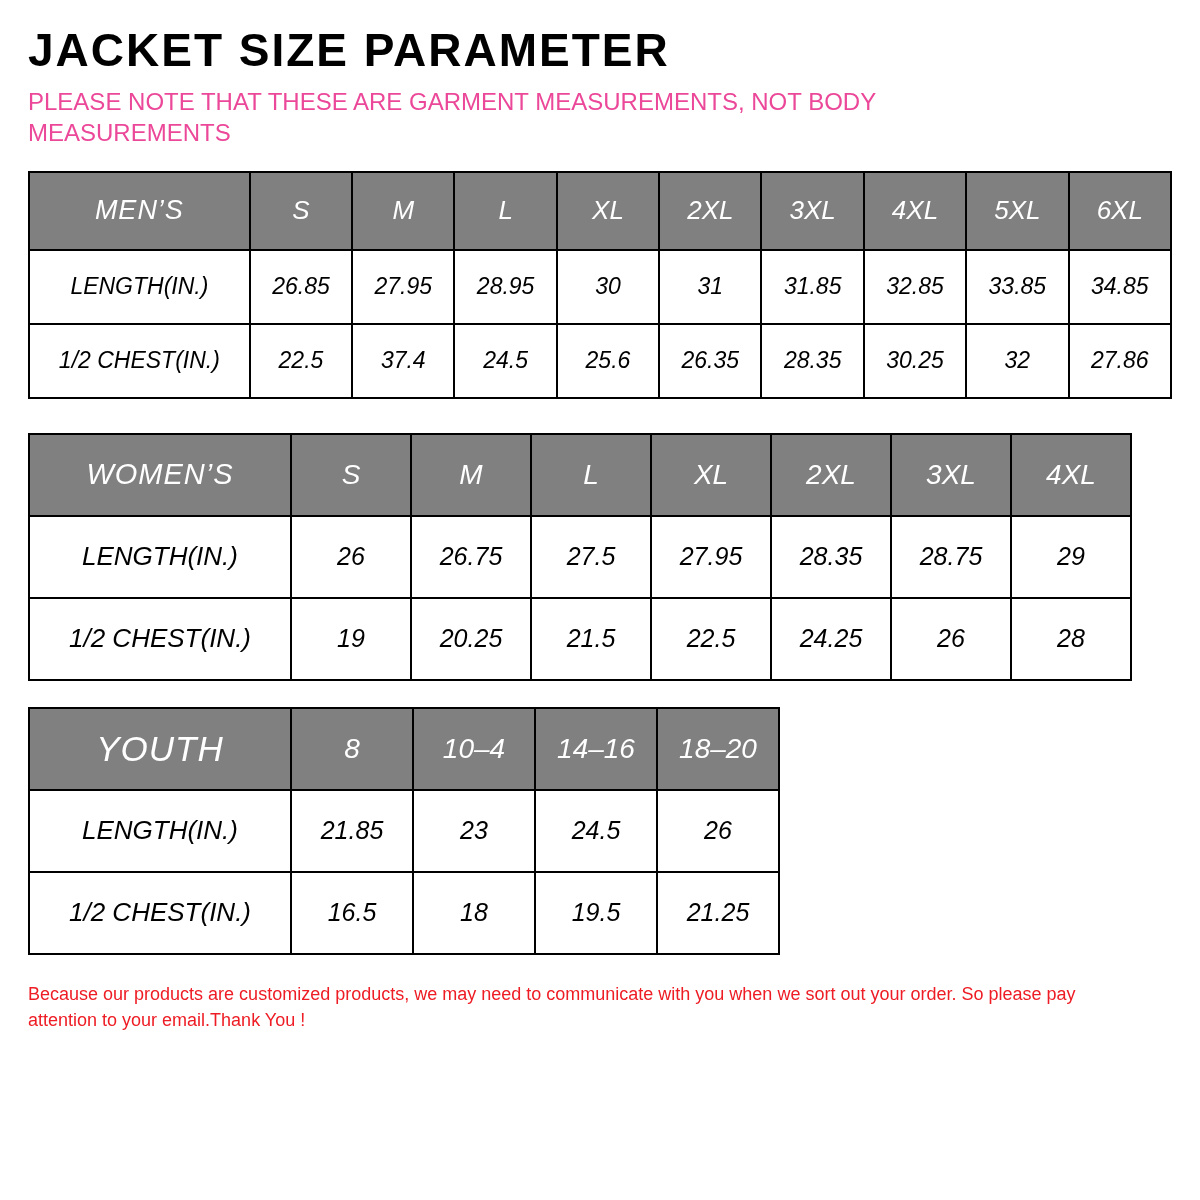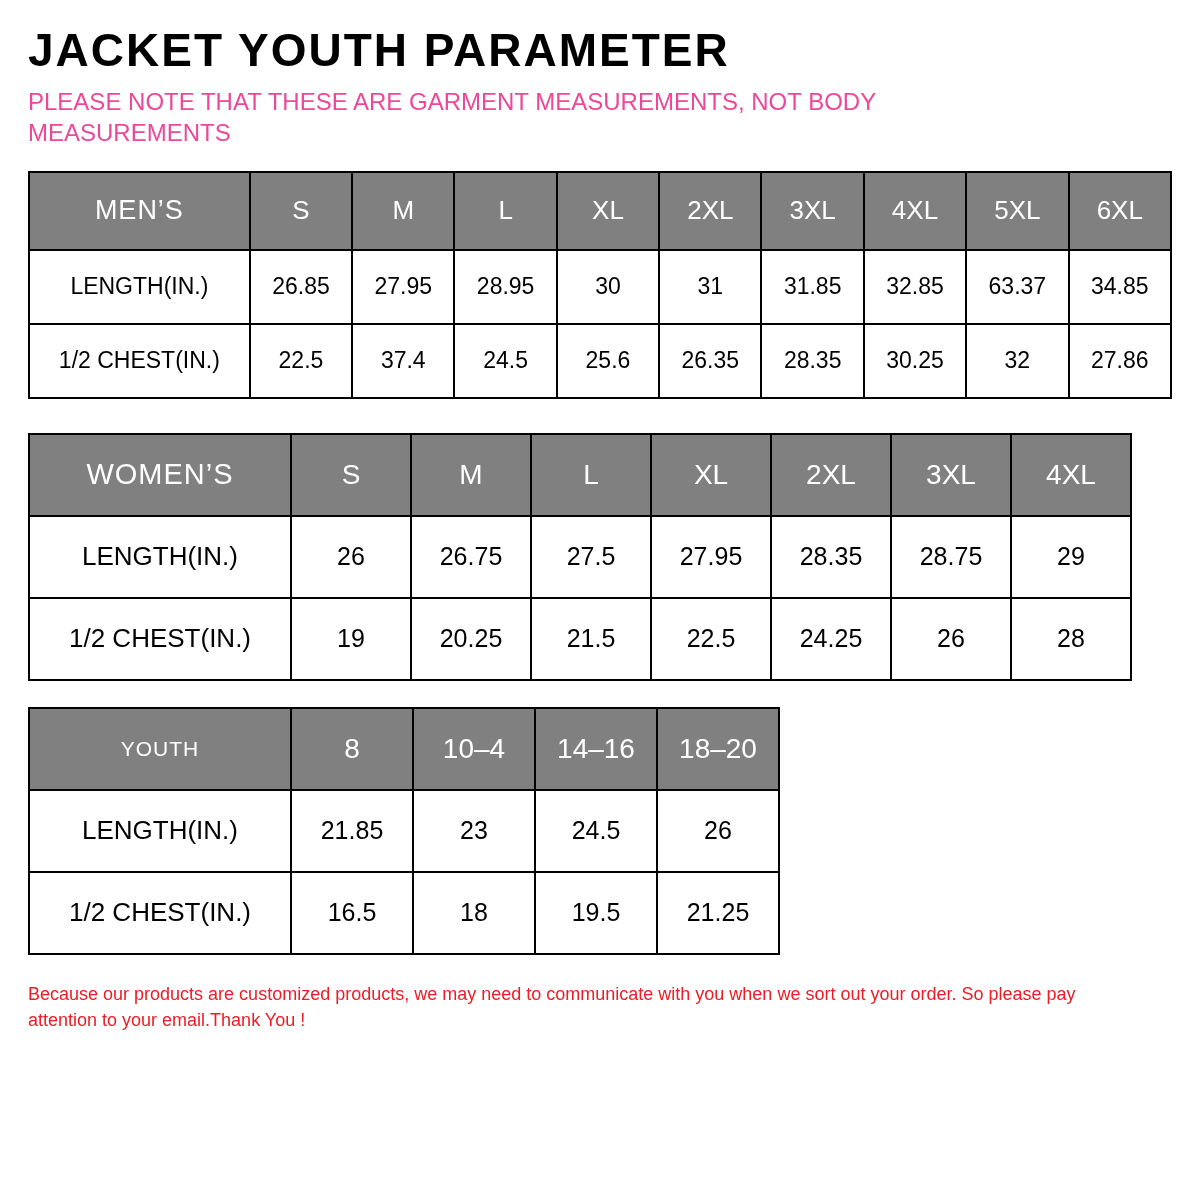--- a/index.html
+++ b/index.html
@@ -34,20 +34,21 @@
     font-size: 24px;
     line-height: 1.3;
     margin: 0 0 22px 0;
     max-width: 930px;
   }
   table.size-table {
     border-collapse: collapse;
     table-layout: fixed;
     margin-bottom: 26px;
     border: 2px solid #c2410c;
+    font-style: italic;
   }
   table.size-table td {
     border: 2px solid #000;
     text-align: center;
     vertical-align: middle;
     font-size: 23px;
     height: 72px;
     padding: 0 4px;
     background: #ffffff;
     color: #000;
@@ -82,42 +83,42 @@
   #women-table td { height: 80px; font-size: 25px; }
   #women-table tr.header td.cat { font-size: 29px; }
   #women-table tr.header td.sz { font-size: 28px; }
   #women-table td.rowlabel { font-size: 26px; }
 
   
   #youth-table { width: 750px; }
   #youth-table .c0 { width: 262px; }
   #youth-table .cn { width: 122px; }
   #youth-table td { height: 80px; font-size: 25px; }
-  #youth-table tr.header td.cat { font-size: 21px; margin-left: 8px; }
+  #youth-table tr.header td.cat { font-size: 35px; margin-left: 8px; }
   #youth-table tr.header td.sz { font-size: 28px; }
   #youth-table td.rowlabel { font-size: 26px; }
 
   .footer-note {
     color: #ee1c24;
     font-size: 18px;
     line-height: 1.45;
     max-width: 1120px;
     margin: 14px 0 0 0;
   }
   .footer-note.second {
     margin-top: 26px;
     font-size: 24px;
   }
 </style>
 </head>
 <body>
 
 <div class="page">
 
-  <h1 class="title">JACKET YOUTH PARAMETER</h1>
+  <h1 class="title">JACKET SIZE PARAMETER</h1>
 
   <p class="note">PLEASE NOTE THAT THESE ARE GARMENT MEASUREMENTS, NOT BODY MEASUREMENTS</p>
 
   <table class="size-table" id="men-table">
     <colgroup>
       <col class="c0">
         <col class="cn">
         <col class="cn">
         <col class="cn">
         <col class="cn">
@@ -142,21 +143,21 @@
     </tr>
     <tr>
       <td class="rowlabel">LENGTH(IN.)</td>
       <td>26.85</td>
       <td>27.95</td>
       <td>28.95</td>
       <td>30</td>
       <td>31</td>
       <td>31.85</td>
       <td>32.85</td>
-      <td>63.37</td>
+      <td>33.85</td>
       <td>34.85</td>
     </tr>
     <tr>
       <td class="rowlabel">1/2 CHEST(IN.)</td>
       <td>22.5</td>
       <td>37.4</td>
       <td>24.5</td>
       <td>25.6</td>
       <td>26.35</td>
       <td>28.35</td>

